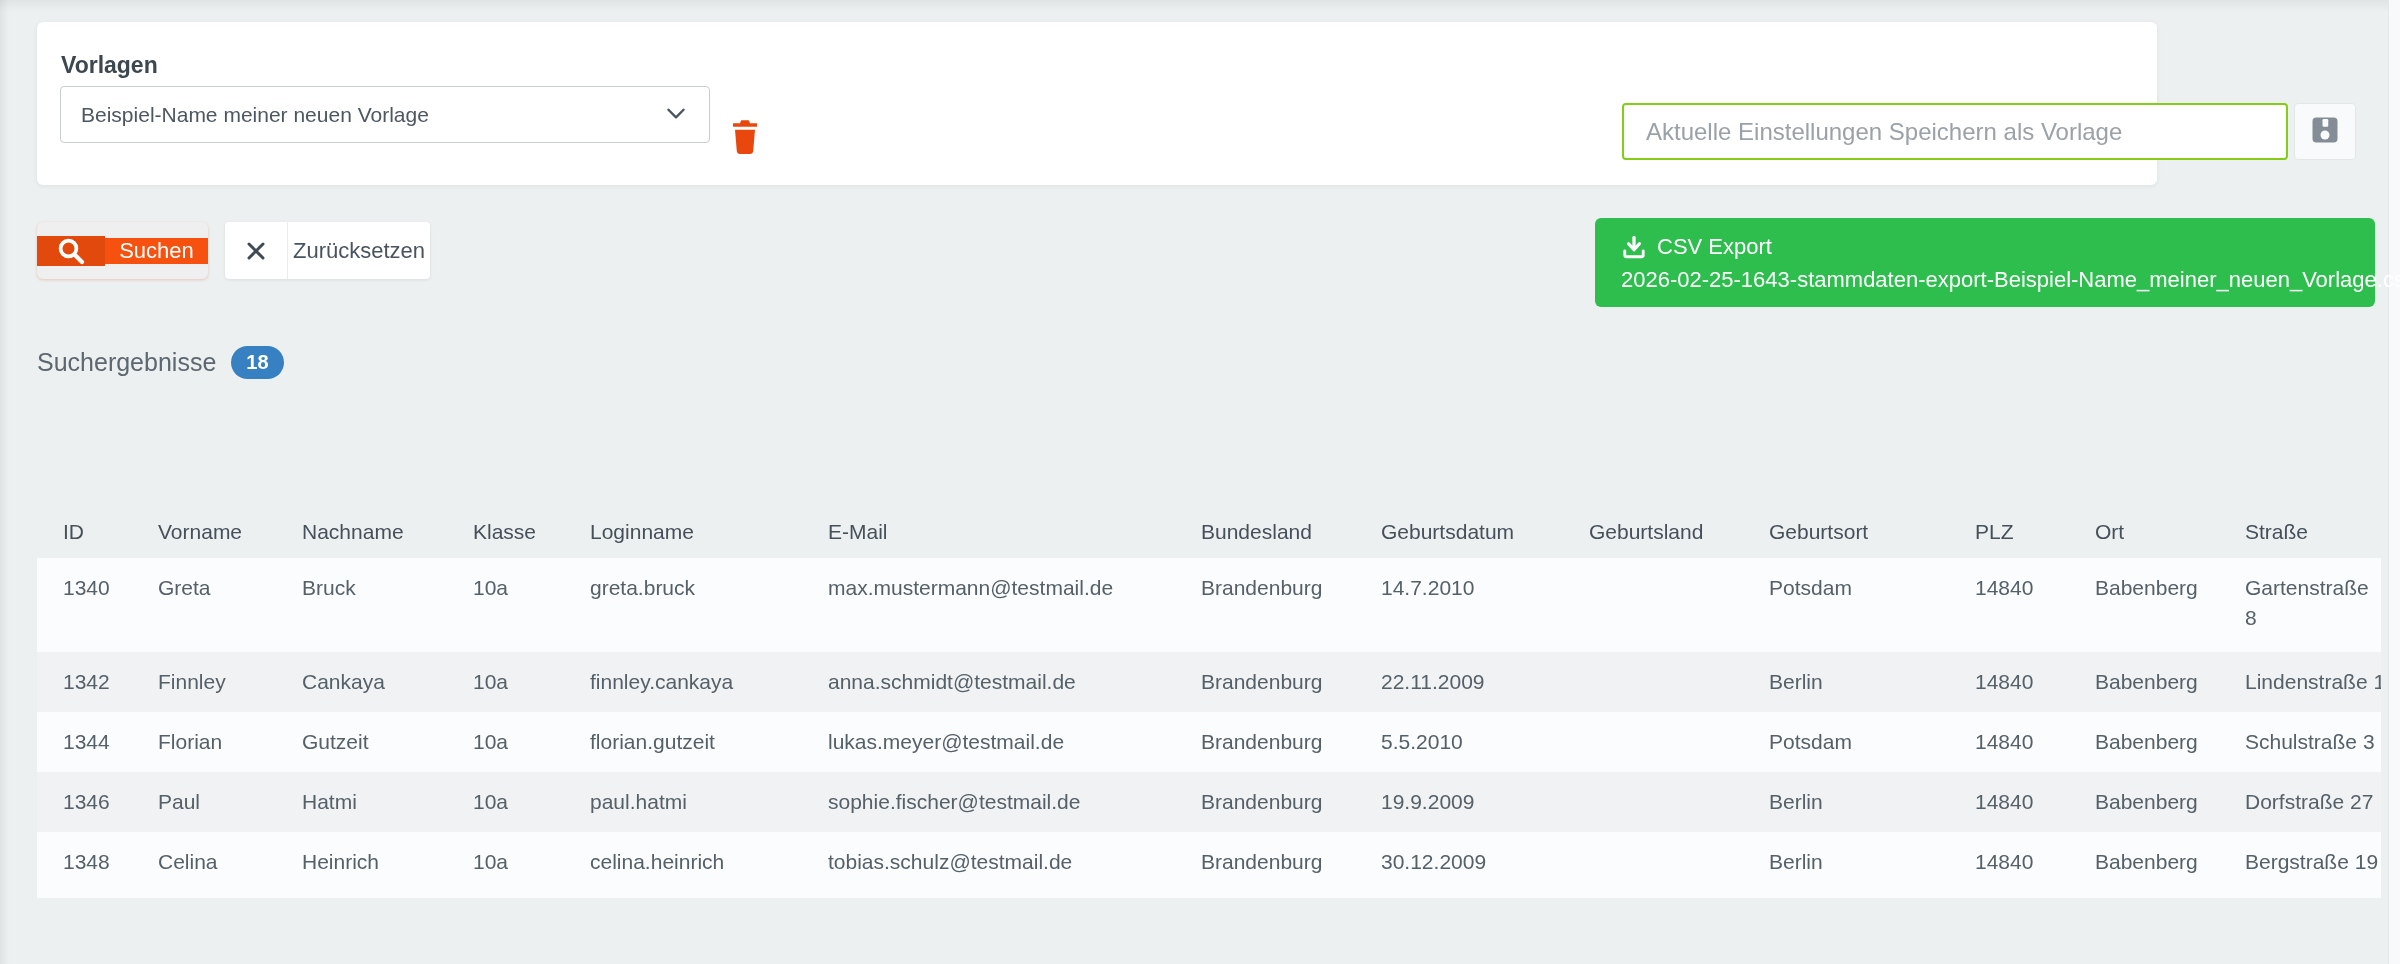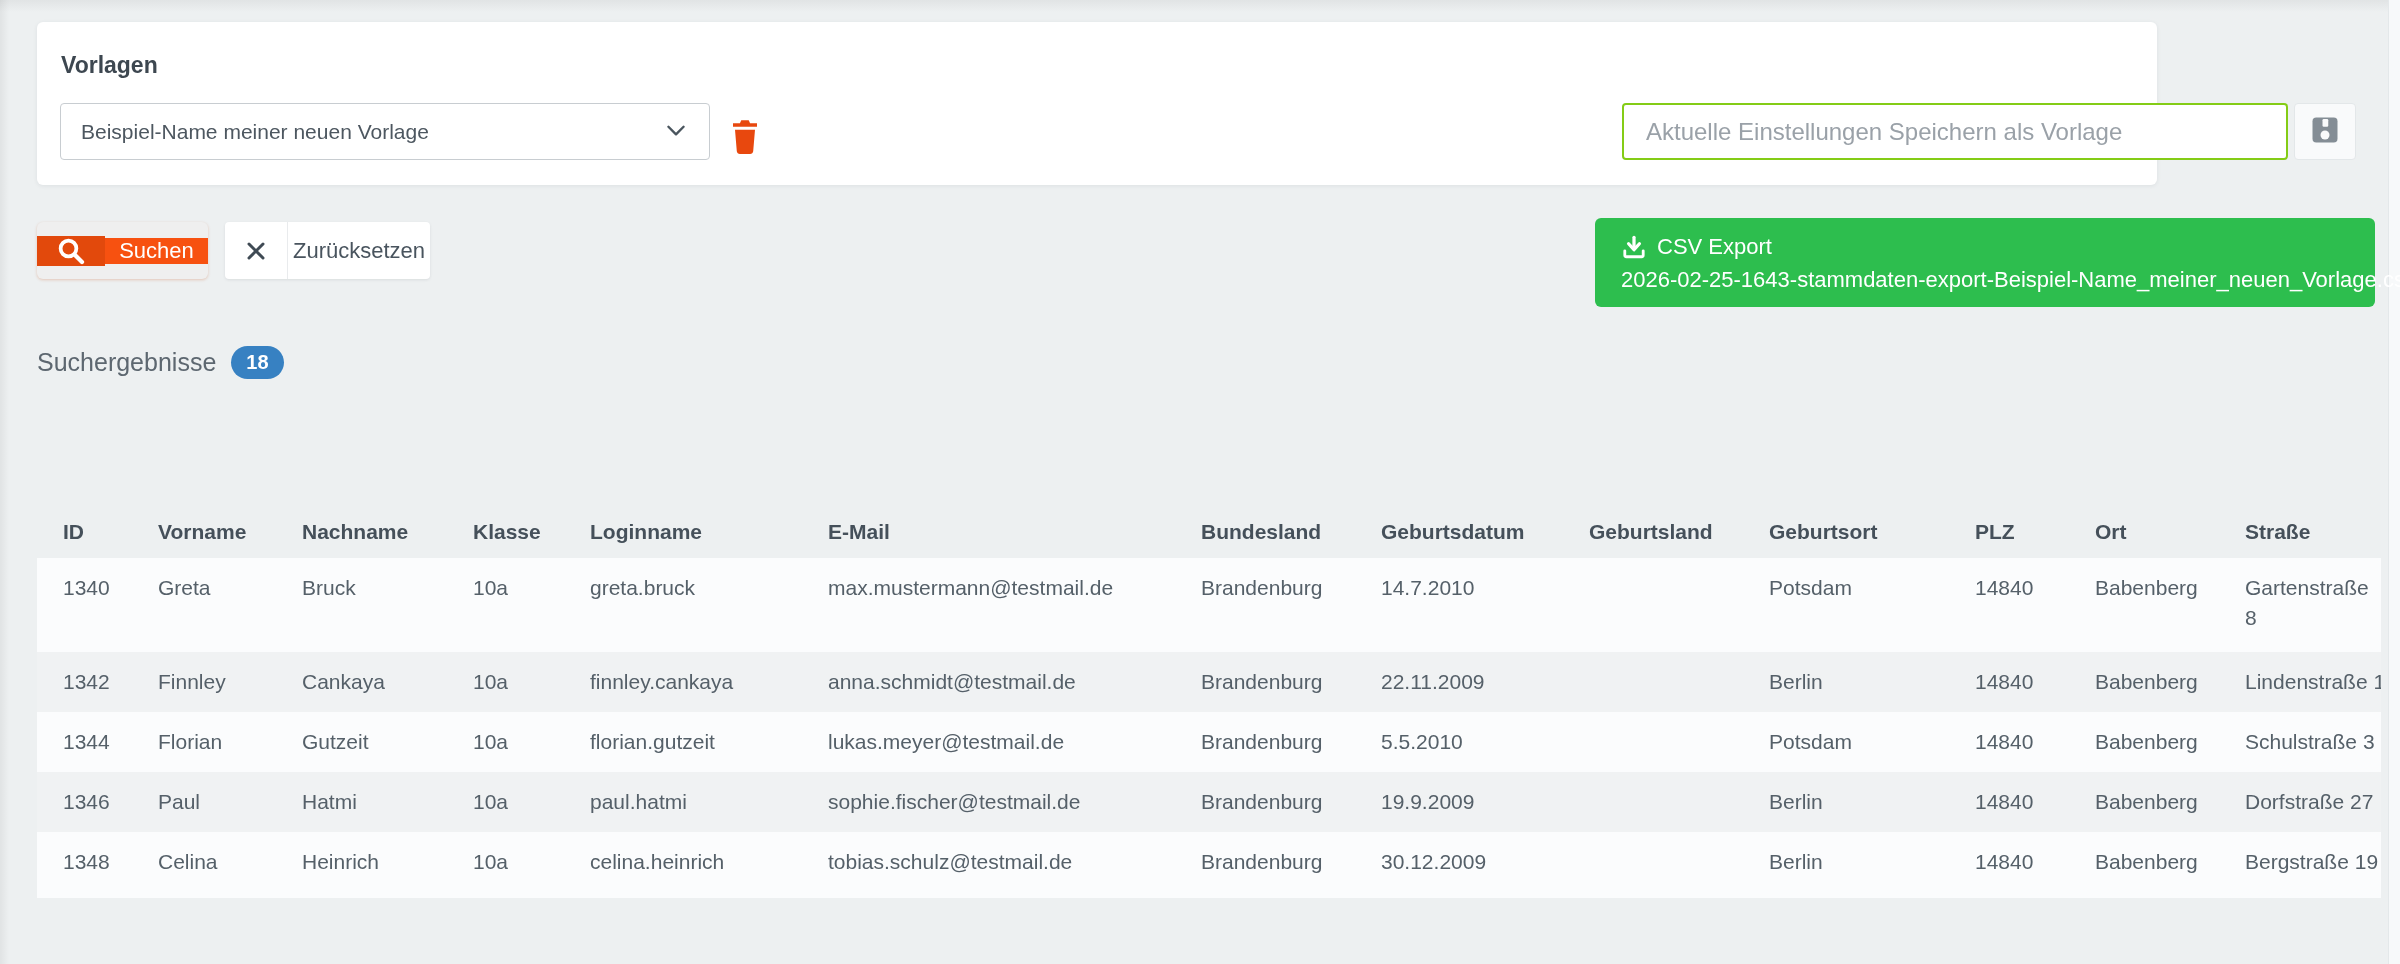--- a/index.html
+++ b/index.html
@@ -14,21 +14,21 @@
     background:linear-gradient(to bottom,rgba(0,0,0,0.05),rgba(0,0,0,0));pointer-events:none;}
   .left-shade{position:absolute;left:0;top:0;width:9px;height:100%;
     background:linear-gradient(to right,rgba(0,0,0,0.055),rgba(0,0,0,0));pointer-events:none;}
   .right-strip{position:absolute;right:0;top:0;width:11px;height:100%;
     background:#f7f9fa;border-left:1px solid #e4e8ea;}
 
   
   .card-templates{position:absolute;left:37px;top:22px;width:2120px;height:163px;
     background:#ffffff;border-radius:6px;box-shadow:0 1px 4px rgba(40,50,60,0.08);}
   .card-title{position:absolute;left:24px;top:30px;font-size:23px;font-weight:bold;color:#3d4750;}
-  .tpl-select{position:absolute;left:23px;top:81px;width:650px;height:57px;box-sizing:border-box;
+  .tpl-select{position:absolute;left:23px;top:64px;width:650px;height:57px;box-sizing:border-box;
     background:#fff;border:1px solid #c8cdd1;border-radius:4px;display:flex;align-items:center;
     padding:0 20px;cursor:pointer;}
   .tpl-select .sel-text{flex:1;font-size:21px;color:#4d5760;white-space:nowrap;overflow:hidden;}
   .tpl-select .chev{flex:0 0 auto;margin-left:12px;}
   .trash-btn{position:absolute;left:690px;top:94px;width:36px;height:44px;border:none;background:none;
     padding:0;cursor:pointer;display:flex;align-items:center;justify-content:center;}
   .save-group{position:absolute;left:1585px;top:81px;height:57px;display:flex;align-items:stretch;}
   .save-input{width:666px;height:57px;box-sizing:border-box;border:2px solid #84cc16;border-radius:4px;
     padding:0 22px;font-size:24px;color:#4c1d95;outline:none;background:#fff;
     font-family:"Liberation Sans","DejaVu Sans",sans-serif;}
@@ -59,21 +59,21 @@
 
   
   .results-line{position:absolute;left:37px;top:346px;display:flex;align-items:center;gap:15px;}
   .results-label{font-size:25px;color:#5d6770;}
   .results-badge{background:#3781c2;color:#fff;font-size:20px;font-weight:bold;border-radius:17px;
     padding:3px 15px;line-height:27px;}
 
   
   .table-wrap{position:absolute;left:37px;top:505px;width:2344px;}
   table.results{border-collapse:collapse;table-layout:fixed;width:2344px;}
-  table.results th{font-size:21px;font-weight:bold;color:#45505a;text-align:left;
+  table.results th{font-size:21px;font-weight:normal;color:#45505a;text-align:left;
     padding:15px 8px 14px 0;white-space:nowrap;overflow:hidden;}
   table.results td{font-size:21px;color:#556069;padding:15px 8px 15px 0;vertical-align:top;
     line-height:30px;white-space:nowrap;overflow:hidden;box-sizing:border-box;}
   table.results th:first-child,table.results td:first-child{padding-left:26px;}
   table.results tbody tr:nth-child(odd){background:#fbfcfd;}
   table.results tbody tr:nth-child(even){background:#f0f2f3;}
   table.results tbody tr:first-child td{height:94px;}
   table.results tbody tr:first-child td.col-street{white-space:normal;overflow:visible;}
   .next-row-peek{width:2344px;height:6px;background:#fbfcfd;}
 </style>

